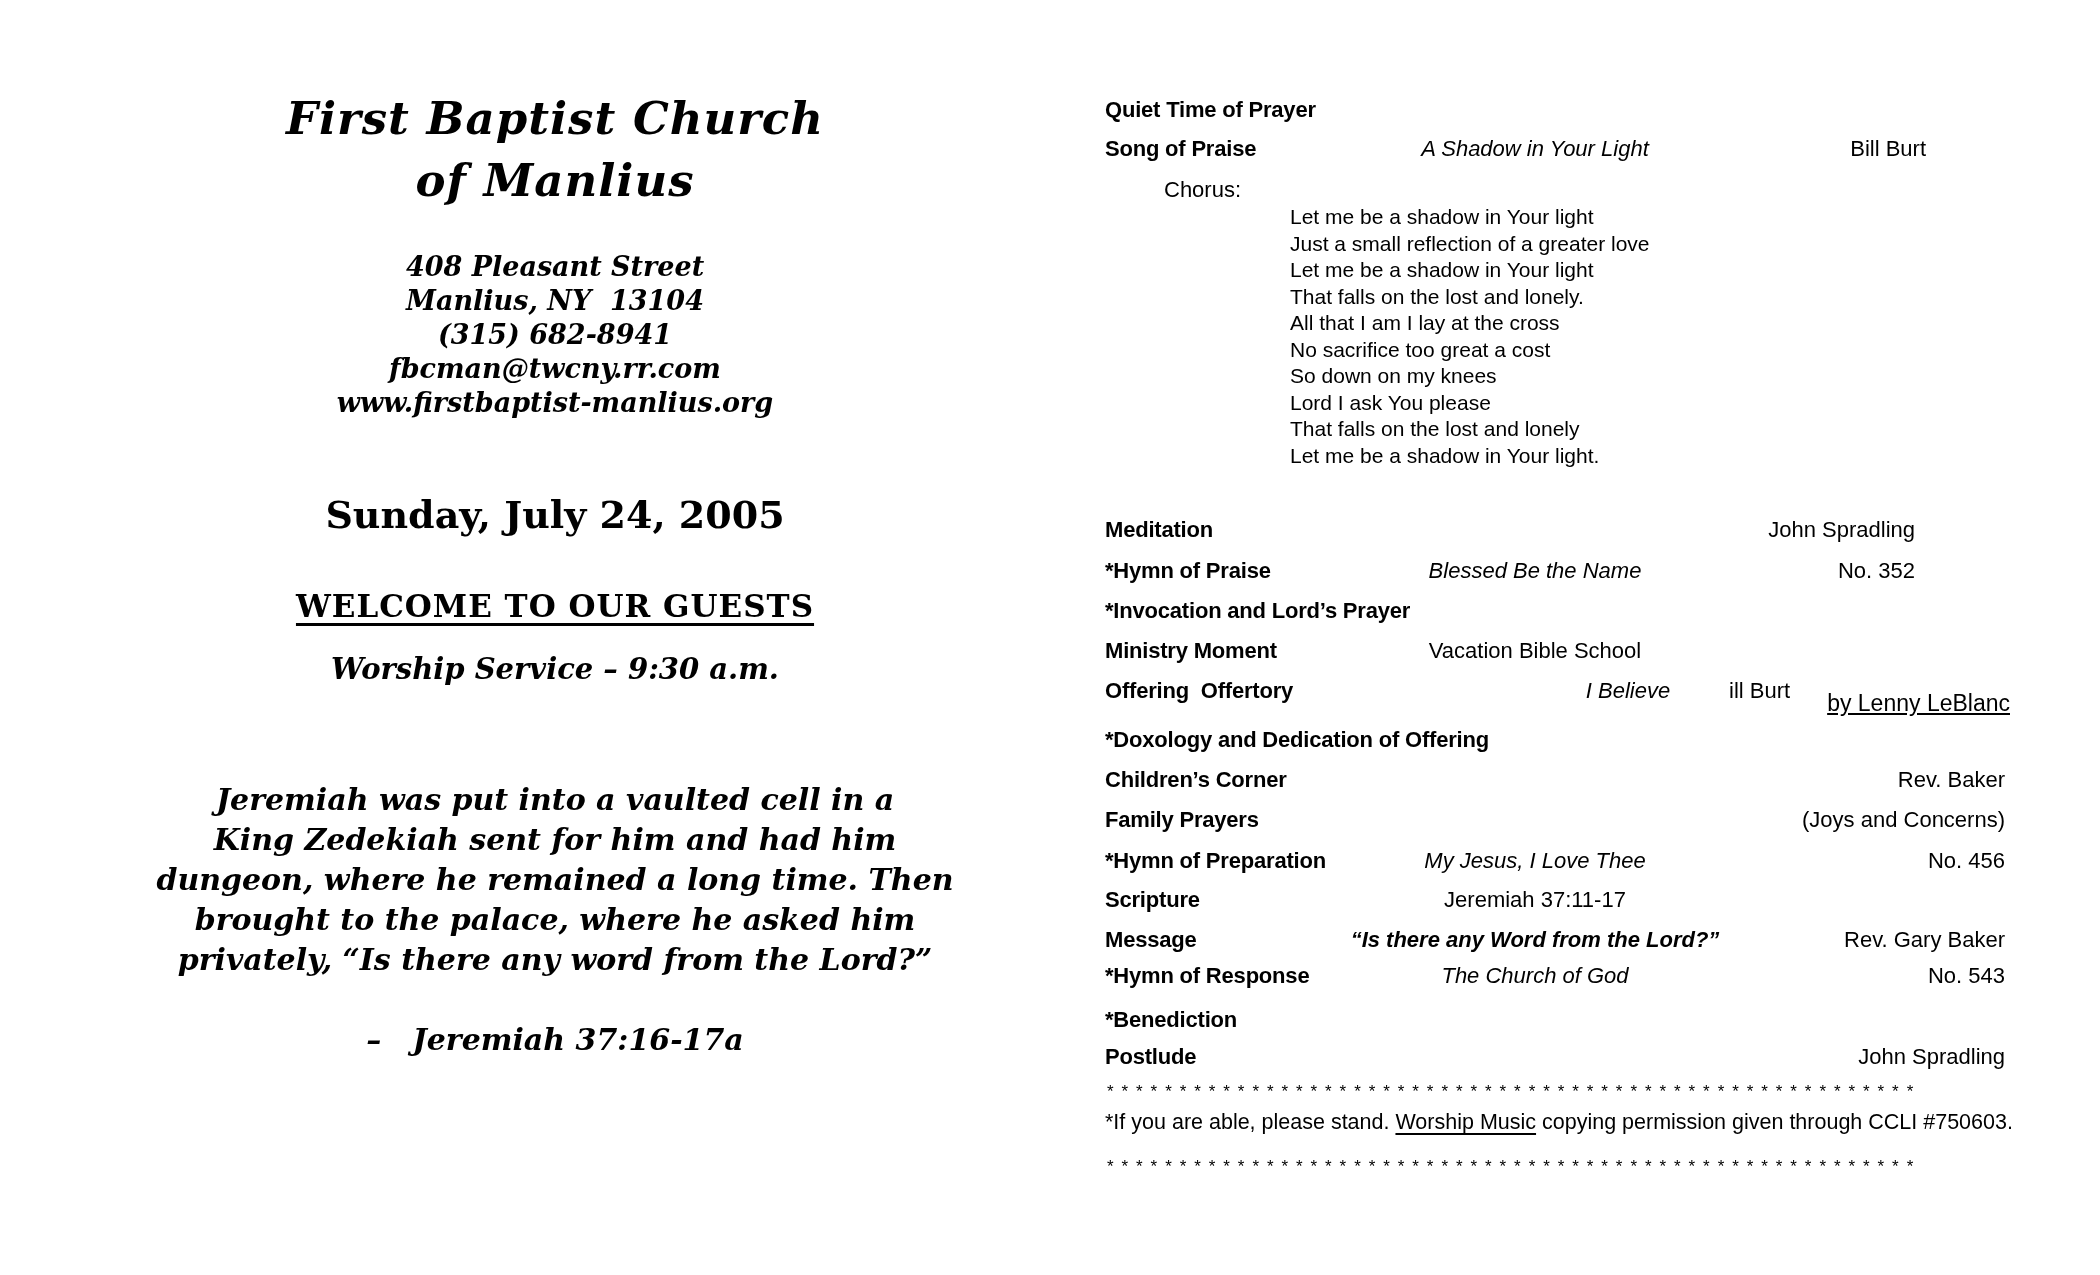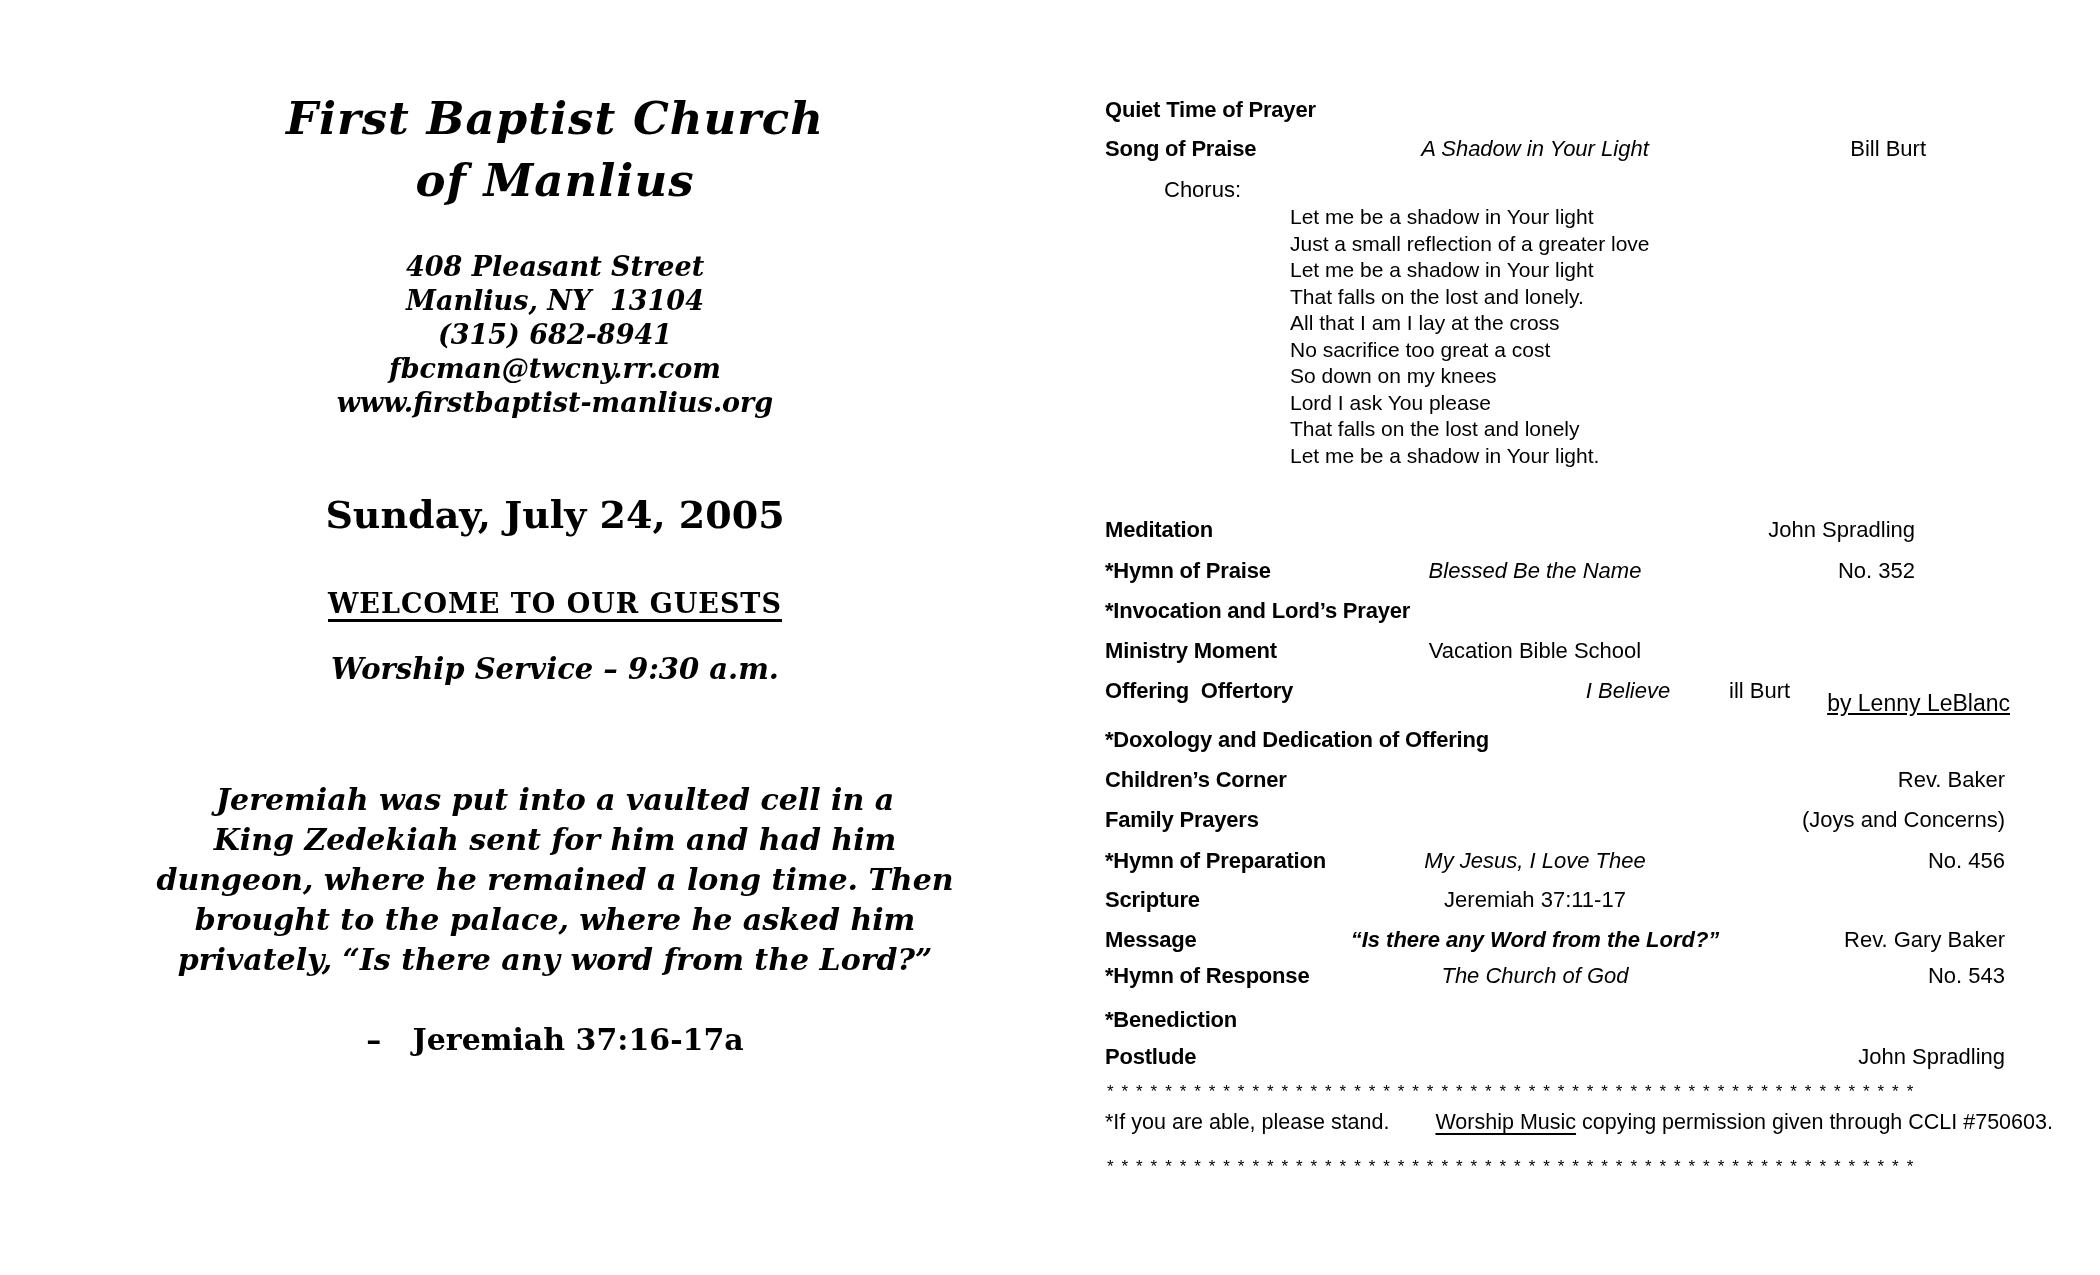--- a/index.html
+++ b/index.html
@@ -13,48 +13,48 @@
   .left{position:absolute;left:150px;top:0;width:810px;text-align:center;
         font-family:"DejaVu Serif","Liberation Serif",serif;}
   .church-title{position:absolute;left:0;top:88px;width:810px;
         font-size:45px;font-weight:bold;font-style:italic;line-height:62px;letter-spacing:1px;}
   .address{position:absolute;left:0;top:250px;width:810px;
         font-size:27px;font-weight:bold;font-style:italic;line-height:34px;}
   .address div{white-space:pre;}
   .svc-date{position:absolute;left:0;top:492px;width:810px;
         font-size:38px;font-weight:bold;}
   .welcome{position:absolute;left:0;top:588px;width:810px;
-        font-size:27px;font-weight:bold;letter-spacing:1px;}
+        font-size:31px;font-weight:bold;letter-spacing:1px;}
   .welcome span{text-decoration:underline;text-decoration-thickness:3px;text-underline-offset:6px;}
   .worship-time{position:absolute;left:0;top:652px;width:810px;
         font-size:29px;font-weight:bold;font-style:italic;}
   .quote{position:absolute;left:-30px;top:780px;width:870px;
         font-size:30px;font-weight:bold;font-style:italic;line-height:40px;}
   .quote div{white-space:pre;}
   .quote-ref{position:absolute;left:0;top:1022px;width:810px;
-        font-size:30px;font-weight:bold;white-space:pre;}
+        font-size:30px;font-weight:bold;font-style:italic;white-space:pre;}
 
   
   .right{position:absolute;left:1105px;top:0;width:905px;font-size:22px;}
   .svc-row{position:absolute;left:0;width:905px;height:32px;}
   .svc-label{position:absolute;left:0;top:0;font-weight:bold;white-space:pre;letter-spacing:-0.2px;}
   .svc-title{position:absolute;left:430px;top:0;transform:translateX(-50%);white-space:nowrap;}
   .italic{font-style:italic;}
   .bold-italic{font-style:italic;font-weight:bold;}
   .svc-person{position:absolute;right:5px;top:0;white-space:nowrap;}
   .pad1{right:95px;}
   .chorus-label{position:absolute;left:59px;top:177px;}
   .chorus{position:absolute;left:185px;top:204px;line-height:26.5px;font-size:21px;}
   .offering-title{position:absolute;left:523px;top:0;transform:translateX(-50%);white-space:nowrap;}
   .offering-extra{position:absolute;left:624px;top:0;white-space:nowrap;}
   .offering-byline{position:absolute;right:0;top:12px;font-size:23px;white-space:nowrap;text-decoration:underline;}
   .stars{position:absolute;left:2px;width:905px;font-size:17px;letter-spacing:1.6px;
         white-space:nowrap;overflow:hidden;}
   .footnote{position:absolute;left:0;top:1110px;width:905px;font-size:21.5px;white-space:nowrap;}
-  .footnote .ul{text-decoration:underline;text-underline-offset:4px;margin-left:40px;}
+  .footnote .ul{text-decoration:underline;text-underline-offset:4px;}
 </style>
 </head>
 <body>
 
 <div class="page">
 
   <section class="left">
     <div class="church-title">
       <div>First Baptist Church</div>
       <div>of Manlius</div>

